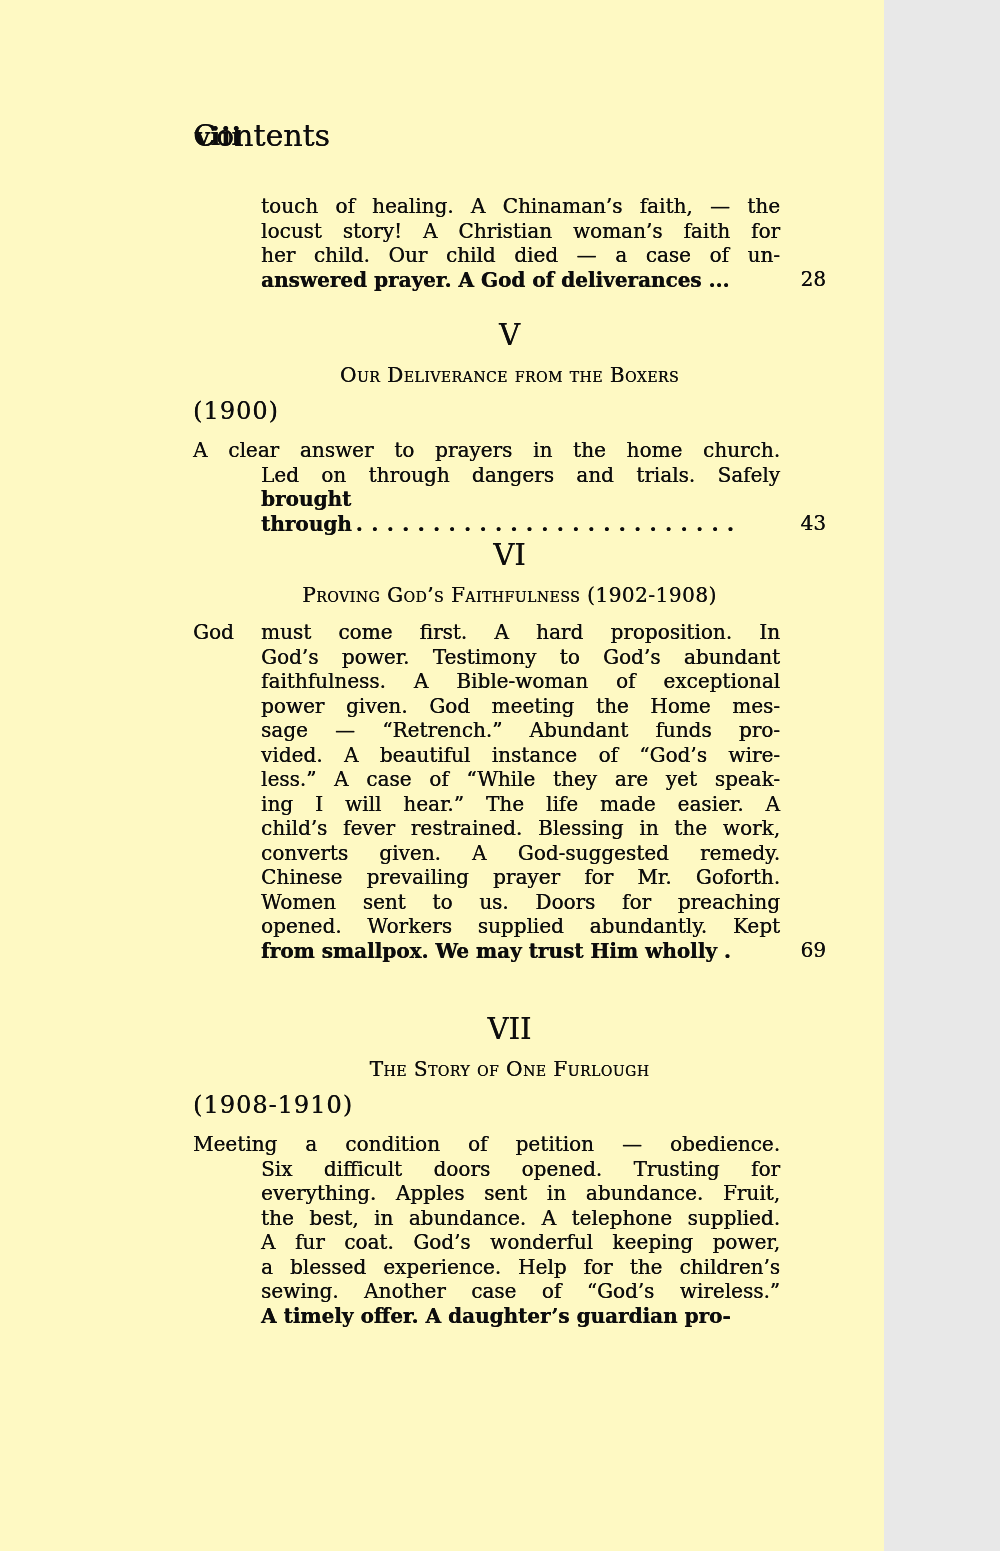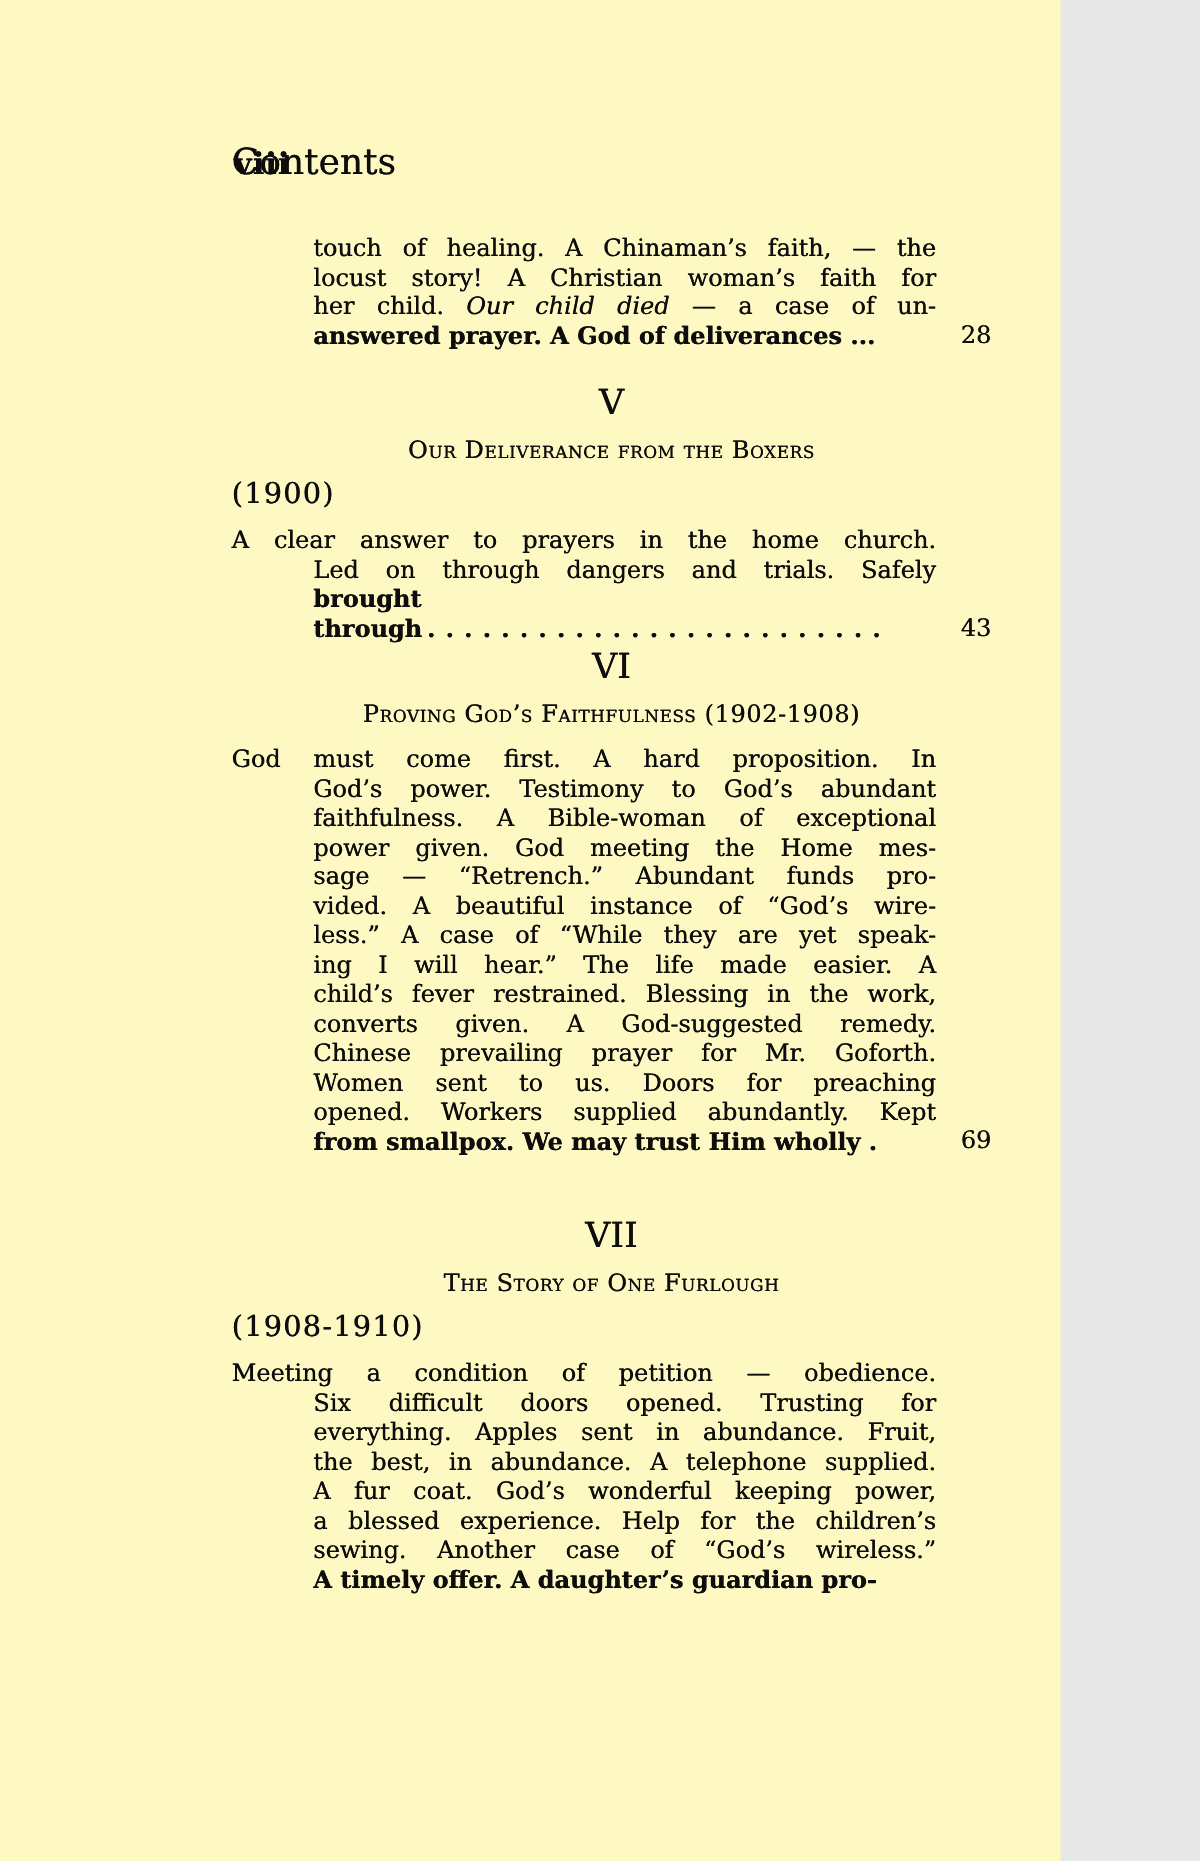--- a/index.html
+++ b/index.html
@@ -33,21 +33,21 @@
 
   .desc{
     padding-left:52px; margin-right:46px;
     font-size:20px; line-height:24.5px;
   }
   .desc .line{
     display:block; text-align:justify; text-align-last:justify;margin-left:16px;
   }
   .desc .line.ol{ margin-left:-52px; }
   .desc .line.last{ text-align-last:left;font-weight:bold; }
-  .italic{ font-style:italic; }
+  .italic{ }
   .leader{ letter-spacing:8.5px; margin-left:4px; }
   .pagenum{
     position:absolute; right:0; bottom:1px;
     font-size:20px; line-height:24.5px;
   }
   .mt12{ margin-top:12px; }
   .mt8{ margin-top:8px; }
 
   
   .scan-line{ position:absolute; background:#000; }

